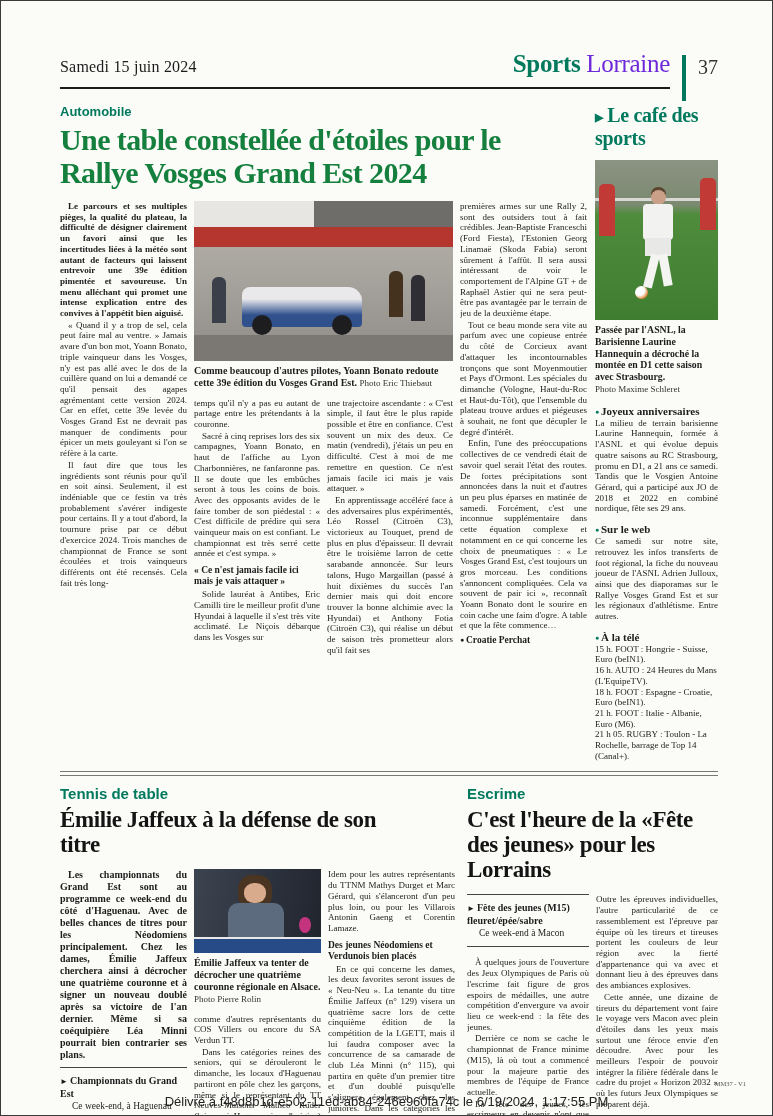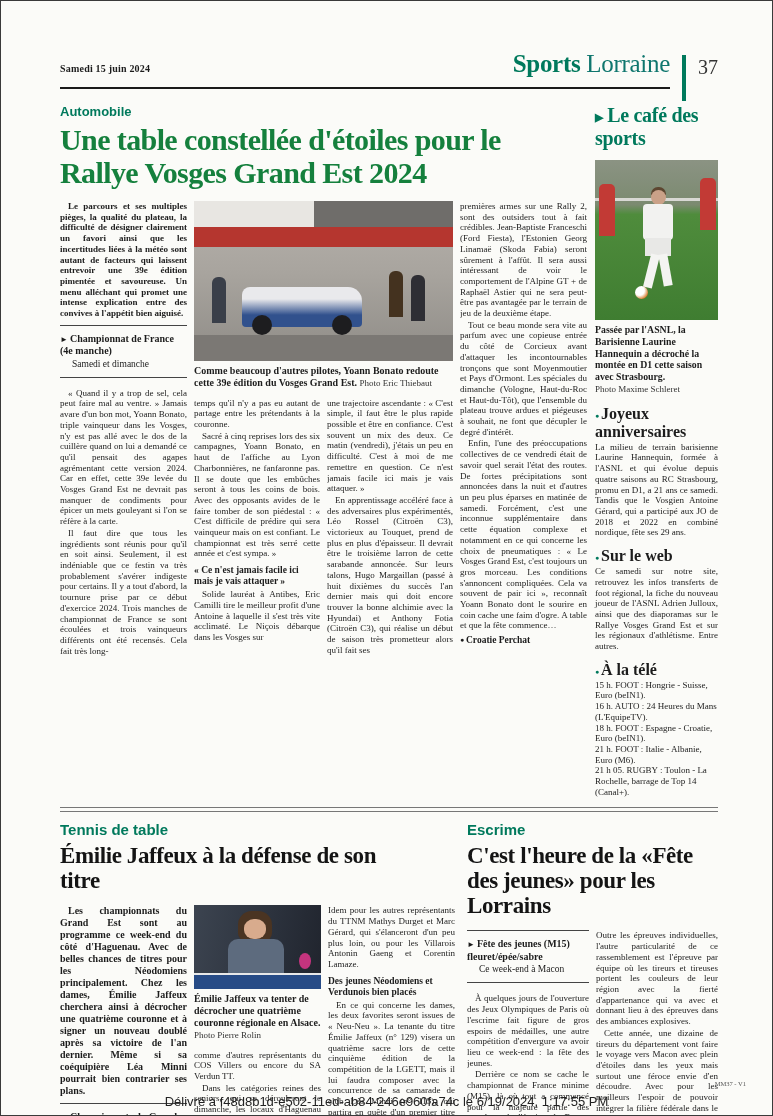--- a/index.html
+++ b/index.html
@@ -6,24 +6,24 @@
   .page{
     position:relative;width:773px;height:1116px;box-sizing:border-box;
     background:#fbfbf8;border:1px solid #3a3a3a;
     padding:42px 54px 0 59px;
     font-family:"Liberation Serif", serif;color:#1c1c1c;overflow:hidden;
   }
   
   .header{display:flex;align-items:flex-end;}
   .header-left{flex:1;display:flex;justify-content:space-between;align-items:baseline;
     border-bottom:2px solid #1a1a1a;padding-bottom:9px;}
-  .date{font-size:10px;font-weight:bold;letter-spacing:.2px;}
+  .date{font-size:16px;font-weight:normal;letter-spacing:.2px;}
   .brand{font-size:25px;letter-spacing:-.3px;}
   .brand .sports{font-weight:bold;color:var(--accent);}
-  .brand .region{font-weight:normal;color:#0f766e;}
+  .brand .region{font-weight:normal;color:#6d28d9;}
   .header-bar{width:4px;height:46px;background:var(--accent);margin:0 12px 0 12px;align-self:flex-end;position:relative;top:12px;}
   .header-page{font-size:20px;color:#333;padding-bottom:10px;}
   
   .top-zone{display:flex;margin-top:15px;gap:8px;justify-content:center;}
   .main-article{width:527px;}
   .kicker{font-family:"Liberation Sans",sans-serif;font-weight:bold;color:var(--accent);font-size:13px;}
   .headline{font-size:30px;line-height:33px;font-weight:bold;letter-spacing:-.6px;color:#15803d;margin:6px 0 14px 0;}
   .rally-body{display:flex;gap:7px;height:474px;overflow:hidden;}
   .col{width:127px;overflow:hidden;}
   .col23{width:259px;overflow:hidden;}
@@ -65,21 +65,21 @@
   .tt-photo{width:127px;height:84px;background:linear-gradient(100deg,#3c4450 0%,#2b313c 60%,#20242d 100%);}
   .tt-photo .hair{position:absolute;top:6px;left:44px;width:34px;height:30px;border-radius:14px 14px 8px 8px;background:#4a3422;}
   .tt-photo .face{position:absolute;top:14px;left:50px;width:22px;height:20px;border-radius:45%;background:#d8ab8d;}
   .tt-photo .shirt{position:absolute;top:34px;left:34px;width:56px;height:34px;border-radius:10px 10px 0 0;background:#5d6b7e;}
   .tt-photo .paddle{position:absolute;top:48px;right:10px;width:12px;height:16px;border-radius:50%;background:#c4347e;}
   .tt-photo .table{position:absolute;bottom:0;left:0;right:0;height:14px;background:#274b86;border-top:2px solid #e8e8e8;}
   
   .sidebar{width:123px;}
   .cafe-title{color:var(--accent);font-size:20px;font-weight:bold;letter-spacing:-.3px;margin-bottom:10px;}
   .cafe-title::before{content:"▶";font-size:11px;margin-right:4px;position:relative;top:-1px;}
-  .sb-item-title{font-size:16px;font-weight:bold;margin-top:9px;}
+  .sb-item-title{font-size:11px;font-weight:bold;margin-top:9px;}
   .sb-item-title::before{content:"● ";color:var(--accent);font-size:7px;position:relative;top:-1px;}
   .sb-text{font-size:9px;line-height:10.7px;text-align:justify;margin-top:1px;}
   .sb-tv{font-size:9px;line-height:10.7px;margin-top:1px;}
   .sb-tv div{margin:0;}
   
   .section-rule{height:3px;border-top:1px solid #777;border-bottom:1px solid #777;margin:10px 0 9px 0;}
   
   .bottom-zone{display:flex;gap:12px;}
   .tennis{width:395px;}
   .escrime{width:251px;}
@@ -113,24 +113,20 @@
   <div class="top-zone">
 
     <div class="main-article">
       <div class="kicker">Automobile</div>
       <h1 class="headline" style="margin:4px 0 12px 0;max-width:520px;">Une table constellée d'étoiles pour le Rallye Vosges Grand Est 2024</h1>
 
       <div class="rally-body">
 
         <div class="col bodytext">
           <p class="lede">Le parcours et ses multiples pièges, la qualité du plateau, la difficulté de désigner clairement un favori ainsi que les incertitudes liées à la météo sont autant de facteurs qui laissent entrevoir une 39e édition pimentée et savoureuse. Un menu alléchant qui promet une intense explication entre des convives à l'appétit bien aiguisé.</p>
-          <div class="infobox">
-            <div class="ib-title">Championnat de France (4e manche)</div>
-            <div class="ib-detail">Samedi et dimanche</div>
-          </div>
           <p>« Quand il y a trop de sel, cela peut faire mal au ventre. » Jamais avare d'un bon mot, Yoann Bonato, triple vainqueur dans les Vosges, n'y est pas allé avec le dos de la cuillère quand on lui a demandé ce qu'il pensait des agapes agrémentant cette version 2024. Car en effet, cette 39e levée du Vosges Grand Est ne devrait pas manquer de condiments pour épicer un mets gouleyant si l'on se réfère à la carte.</p>
           <p>Il faut dire que tous les ingrédients sont réunis pour qu'il en soit ainsi. Seulement, il est indéniable que ce festin va très probablement s'avérer indigeste pour certains. Il y a tout d'abord, la tournure prise par ce début d'exercice 2024. Trois manches de championnat de France se sont écoulées et trois vainqueurs différents ont été recensés. Cela fait très long-</p>
         </div>
 
         <div class="col23">
           <div class="photo rally-photo">
             <div class="tent"></div>
             <div class="struct"></div>
             <div class="banner"></div>
             <div class="car"></div>
@@ -143,21 +139,21 @@
           </div>
           <div class="caption">
             <span>Comme beaucoup d'autres pilotes, Yoann Bonato redoute cette 39e édition du Vosges Grand Est.</span>
             <span class="credit">Photo Eric Thiebaut</span>
           </div>
           <div style="display:flex;gap:7px;">
             <div class="col bodytext">
               <p class="noindent">temps qu'il n'y a pas eu autant de partage entre les prétendants à la couronne.</p>
               <p>Sacré à cinq reprises lors des six campagnes, Yoann Bonato, en haut de l'affiche au Lyon Charbonnières, ne fanfaronne pas. Il se doute que les embûches seront à tous les coins de bois. Avec des opposants avides de le faire tomber de son piédestal : « C'est difficile de prédire qui sera vainqueur mais on est confiant. Le championnat est très serré cette année et c'est sympa. »</p>
               <div class="subhead">« Ce n'est jamais facile ici mais je vais attaquer »</div>
-              <p>Solide lauréat à Antibes, Eric Camilli tire le meilleur profit d'une Antoine à laquelle il s'est très vite acclimaté. Le Niçois débarque dans les Vosges sur</p>
+              <p>Solide lauréat à Antibes, Eric Camilli tire le meilleur profit d'une Hyundai à laquelle il s'est très vite acclimaté. Le Niçois débarque dans les Vosges sur</p>
             </div>
             <div class="col bodytext">
               <p class="noindent">une trajectoire ascendante : « C'est simple, il faut être le plus rapide possible et être en confiance. C'est souvent un mix des deux. Ce matin (vendredi), j'étais un peu en difficulté. C'est à moi de me remettre en question. Ce n'est jamais facile ici mais je vais attaquer. »</p>
               <p>En apprentissage accéléré face à des adversaires plus expérimentés, Léo Rossel (Citroën C3), victorieux au Touquet, prend de plus en plus d'épaisseur. Il devrait être le troisième larron de cette sarabande annoncée. Sur leurs talons, Hugo Margaillan (passé à huit dixièmes du succès l'an dernier mais qui doit encore trouver la bonne alchimie avec la Hyundai) et Anthony Fotia (Citroën C3), qui réalise un début de saison très prometteur alors qu'il fait ses</p>
             </div>
           </div>
         </div>
 
         <div class="col bodytext">
           <p class="noindent">premières armes sur une Rally 2, sont des outsiders tout à fait crédibles. Jean-Baptiste Franceschi (Ford Fiesta), l'Estonien Georg Linamaë (Skoda Fabia) seront sûrement à l'affût. Il sera aussi intéressant de voir le comportement de l'Alpine GT + de Raphaël Astier qui ne sera peut-être pas avantagée par le terrain de jeu de la deuxième étape.</p>

